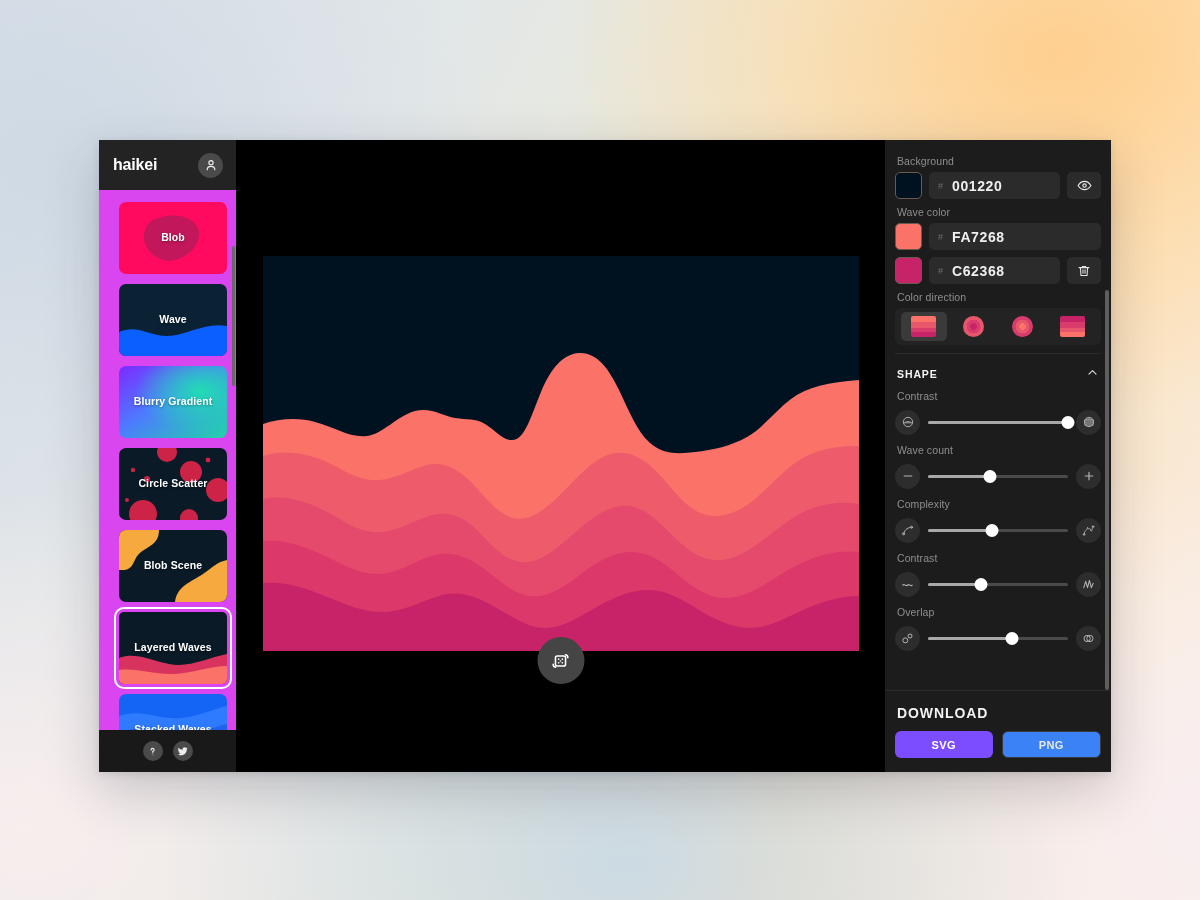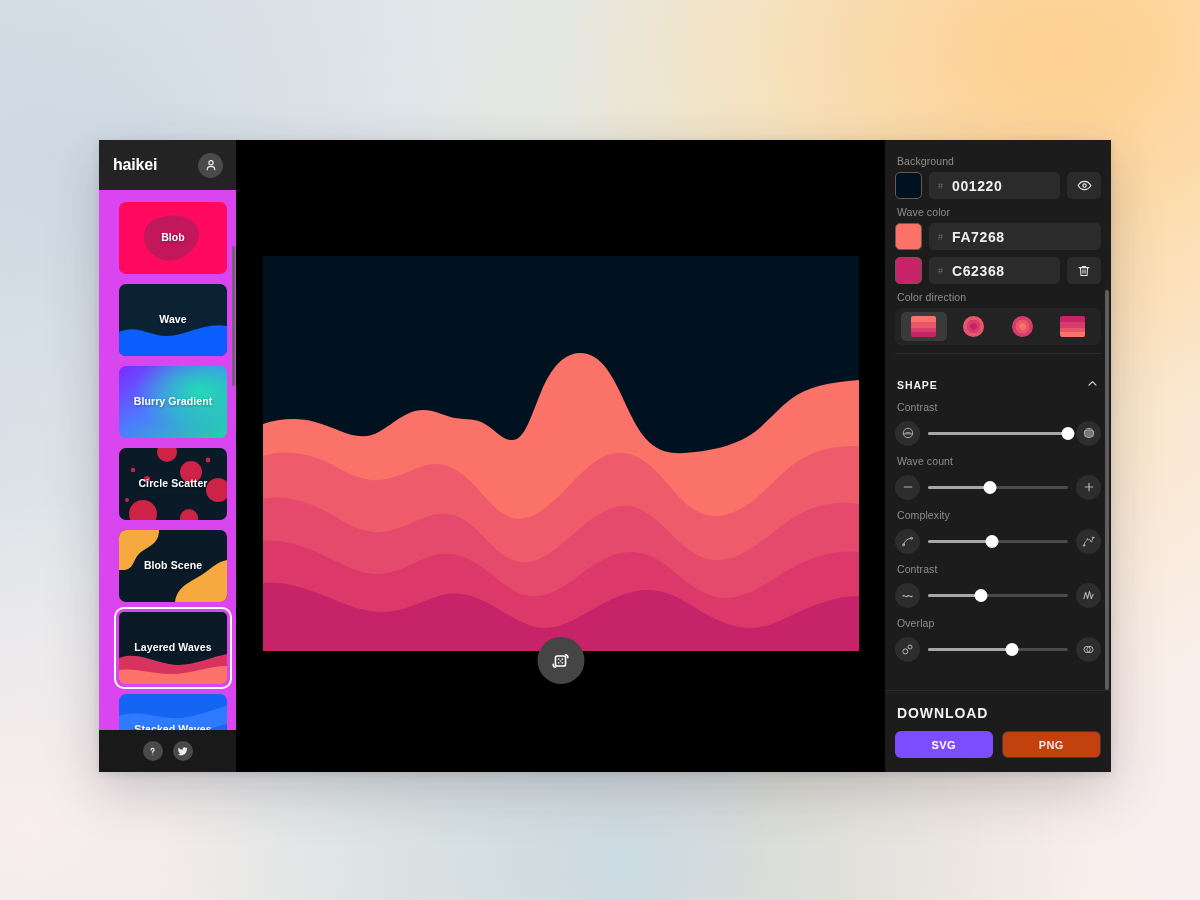--- a/index.html
+++ b/index.html
@@ -205,21 +205,21 @@
   .dir-swatch-radial {
     width: 21px; height: 21px; border-radius: 50%;
     background: radial-gradient(circle, #c62368 0%, #c62368 24%, #d73c6c 24%, #d73c6c 46%, #e8566c 46%, #e8566c 70%, #fa7268 70%, #fa7268 100%);
   }
   .dir-swatch-radial.rev {
     background: radial-gradient(circle, #fa7268 0%, #fa7268 24%, #e8566c 24%, #e8566c 46%, #d73c6c 46%, #d73c6c 70%, #c62368 70%, #c62368 100%);
   }
 
   #shape-section {
     border-top: 1px solid #2b2b2b;
-    margin-top: 8px; padding-top: 22px;
+    margin-top: 8px; padding-top: 11px;
   }
   #shape-header {
     display: flex; align-items: center; justify-content: space-between;
     cursor: pointer; margin-bottom: 4px; padding: 0 2px;
   }
   #shape-title {
     color: #f2f2f2; font-size: 10.5px; font-weight: 700; letter-spacing: 0.9px;
   }
   .slider-row {
     display: flex; align-items: center; gap: 8px;
@@ -264,21 +264,21 @@
   }
   #download-buttons { display: flex; gap: 9px; }
   .dl-btn {
     flex: 1 1 0; height: 27px;
     border-radius: 6px;
     display: flex; align-items: center; justify-content: center;
     font-size: 11px; font-weight: 700; letter-spacing: 0.4px;
     cursor: pointer;
   }
   #svg-button { background: #7c4dff; color: #fff; }
-  #png-button { background: #c2410c; color: #e8e8e8; border: 1px solid #3a3a3a; text-align: center; }
+  #png-button { background: #3b82f6; color: #e8e8e8; border: 1px solid #3a3a3a; text-align: center; }
 </style>
 </head>
 <body>
 
 <div id="app-window">
 
   <div id="sidebar">
 
     <div id="sidebar-header">
       <div id="logo-text">haikei</div>

